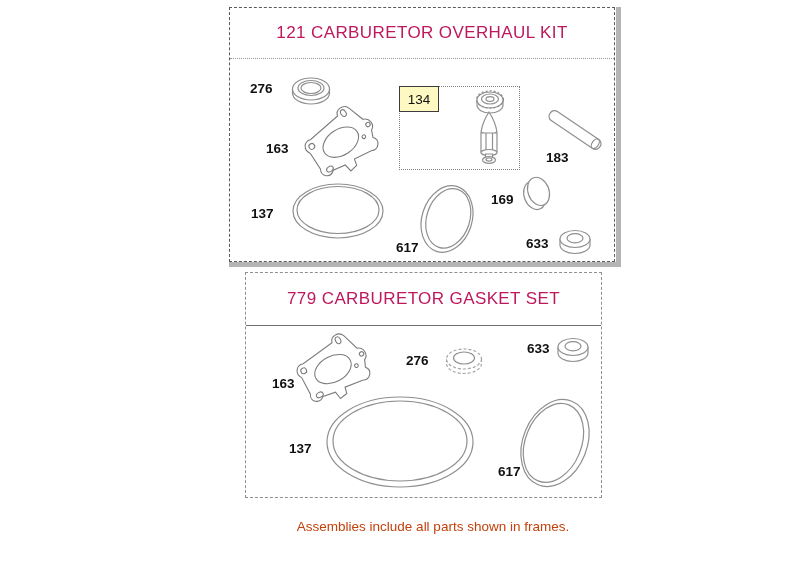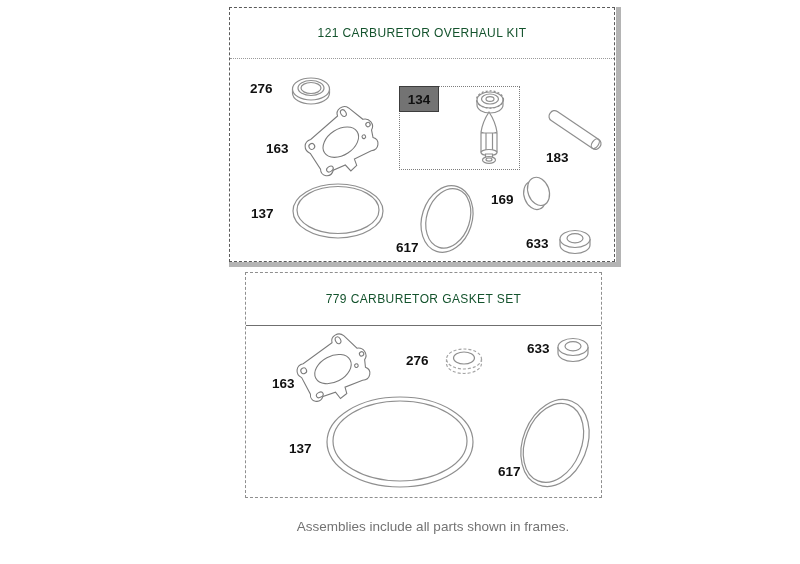--- a/index.html
+++ b/index.html
@@ -16,45 +16,45 @@
   
   #frame-top::before{content:"";position:absolute;top:-1px;bottom:-6px;right:-7px;width:5px;background:#b4b4b4;}
   #frame-top::after{content:"";position:absolute;left:-1px;right:-7px;bottom:-6px;height:5px;background:#b4b4b4;}
   #frame-bottom{
     left:245px;top:272px;width:355px;height:224px;
     border:1px dashed #8f8f8f;
   }
   .frame-title{
     position:absolute;left:0;right:0;top:0;
     display:flex;align-items:center;justify-content:center;
-    font-size:12px;letter-spacing:.4px;color:#14532d;white-space:nowrap;
+    font-size:17px;letter-spacing:.4px;color:#be185d;white-space:nowrap;
   }
   #frame-top .frame-title{height:50px;border-bottom:1px dotted #9a9a9a;}
   #frame-bottom .frame-title{height:52px;border-bottom:1px solid #6f6f6f;}
   
   #box-134{
     position:absolute;left:399px;top:86px;width:119px;height:82px;
     border:1px dotted #7d7d7d;z-index:1;background:transparent;
   }
   #box-134 .inset-label{
     position:absolute;left:-1px;top:-1px;width:38px;height:24px;
-    border:1px solid #3c3c3c;background:#737373;
+    border:1px solid #3c3c3c;background:#fef9c3;
     display:flex;align-items:center;justify-content:center;
-    font-size:13.5px;color:#101010;font-weight:bold;
+    font-size:13.5px;color:#101010;
   }
   
   #parts-svg{position:absolute;left:0;top:0;z-index:2;pointer-events:none;}
   
   .part-label{
     position:absolute;z-index:3;font-size:13.5px;color:#101010;white-space:nowrap;font-weight:bold;
   }
   
   #caption{
     position:absolute;left:233px;top:519px;width:400px;text-align:center;
-    font-size:13.5px;color:#737373;z-index:3;
+    font-size:13.5px;color:#c2410c;z-index:3;
   }
 </style>
 </head>
 <body>
 
 <div id="stage">
 
   <div id="frame-top" class="kit-frame">
     <div class="frame-title">121 CARBURETOR OVERHAUL KIT</div>
   </div>

